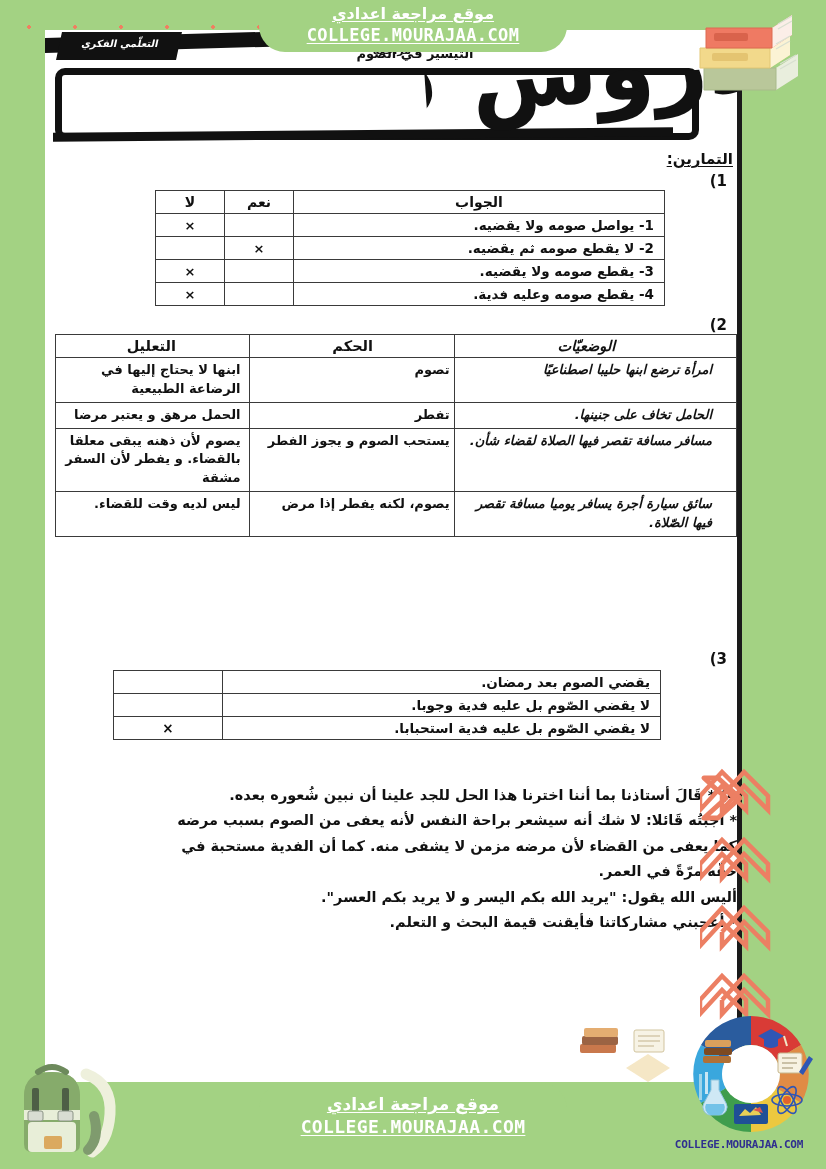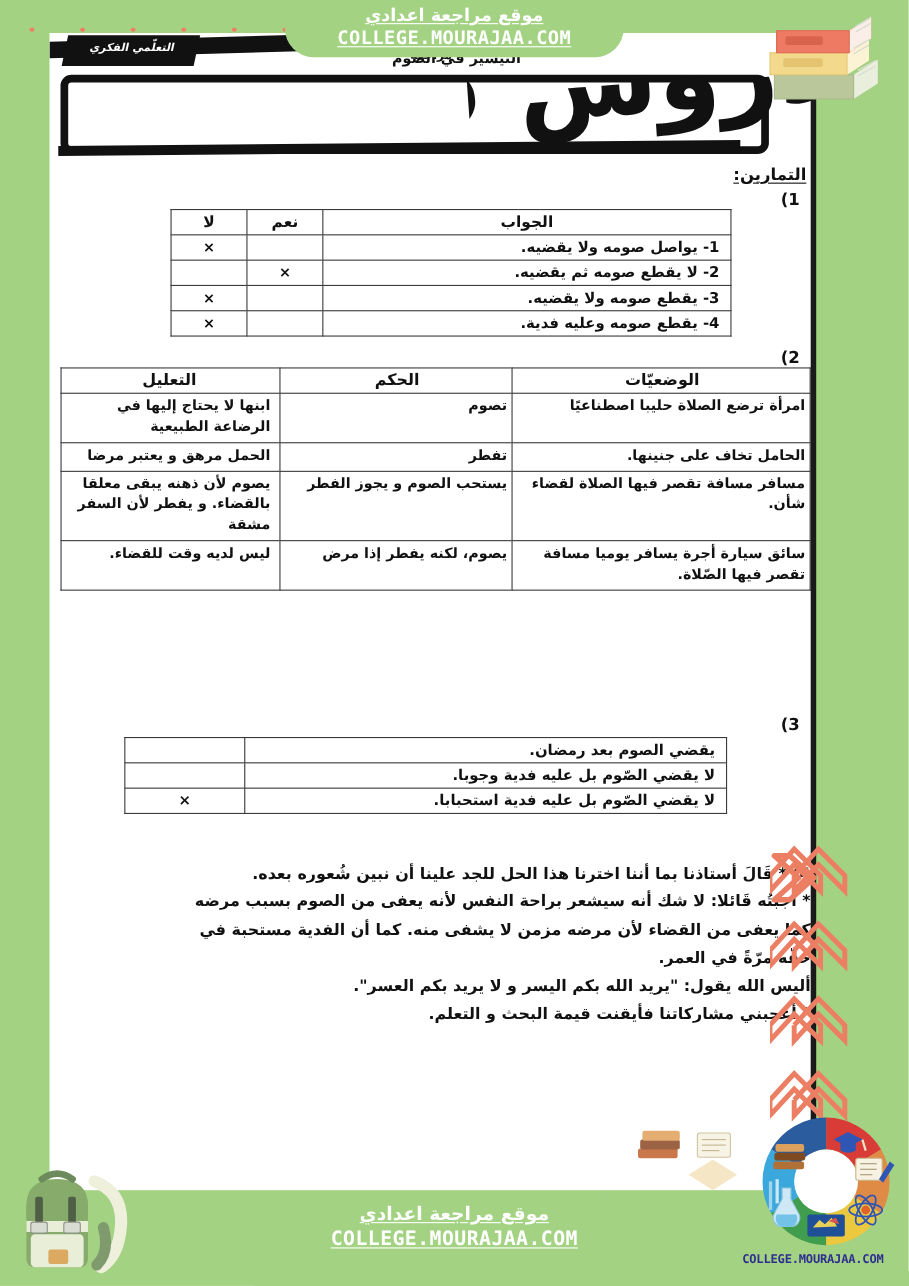--- a/index.html
+++ b/index.html
@@ -114,21 +114,21 @@
   
   .t1{right:76px;top:56px;width:510px;font-size:13.5px;}
   .t1 th{font-size:14px;padding:7px 6px;}
   .t1 td.ans{text-align:right;padding-right:10px;}
   .t1 td.mk{text-align:center;width:56px;font-size:13px;vertical-align:middle;}
 
   
   .t2{right:4px;top:200px;width:682px;font-size:13px;}
   .t2 th{font-size:14.5px;padding:6px 4px;}
   .t2 td{line-height:1.45;text-align:right;}
-  .t2 .c-sit{width:272px;padding-right:4px;}
+  .t2 .c-sit{width:272px;padding-right:24px;font-style:italic;}
   .t2 .c-hkm{width:210px;padding-right:4px;}
   .t2 .c-tal{width:192px;padding-right:8px;}
 
   
   .t3{right:80px;top:536px;width:548px;font-size:13.5px;}
   .t3 td.txt{text-align:right;padding-right:10px;}
   .t3 td.mk{width:96px;text-align:center;vertical-align:middle;}
 
   
   .para{
@@ -222,21 +222,21 @@
       <table class="sheet t2">
         <thead>
           <tr>
             <th class="c-sit">الوضعيّات</th>
             <th class="c-hkm">الحكم</th>
             <th class="c-tal">التعليل</th>
           </tr>
         </thead>
         <tbody id="t2-body">
             <tr>
-              <td class="c-sit">امرأة ترضع الصلاة حليبا اصطناعيًا</td>
+              <td class="c-sit">امرأة ترضع ابنها حليبا اصطناعيًا</td>
               <td class="c-hkm">تصوم</td>
               <td class="c-tal">ابنها لا يحتاج إليها في الرضاعة الطبيعية</td>
             </tr>
             <tr>
               <td class="c-sit">الحامل تخاف على جنينها.</td>
               <td class="c-hkm">تفطر</td>
               <td class="c-tal">الحمل مرهق و يعتبر مرضا</td>
             </tr>
             <tr>
               <td class="c-sit">مسافر مسافة تقصر فيها الصلاة لقضاء شأن.</td>

